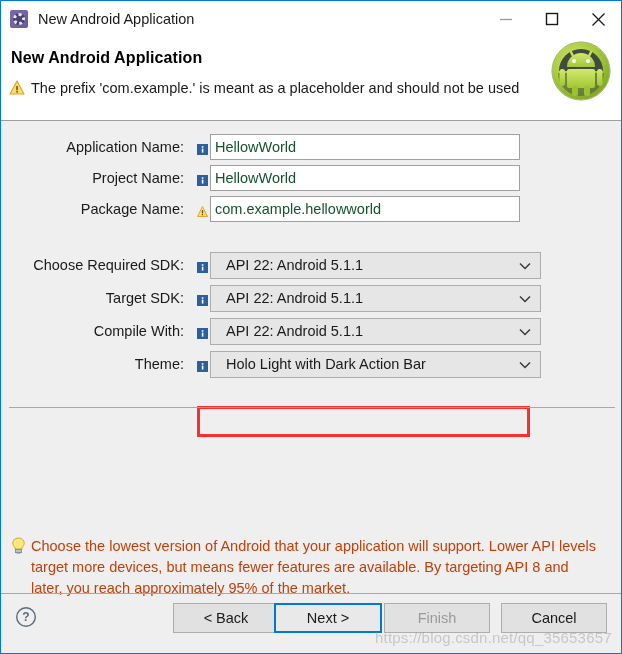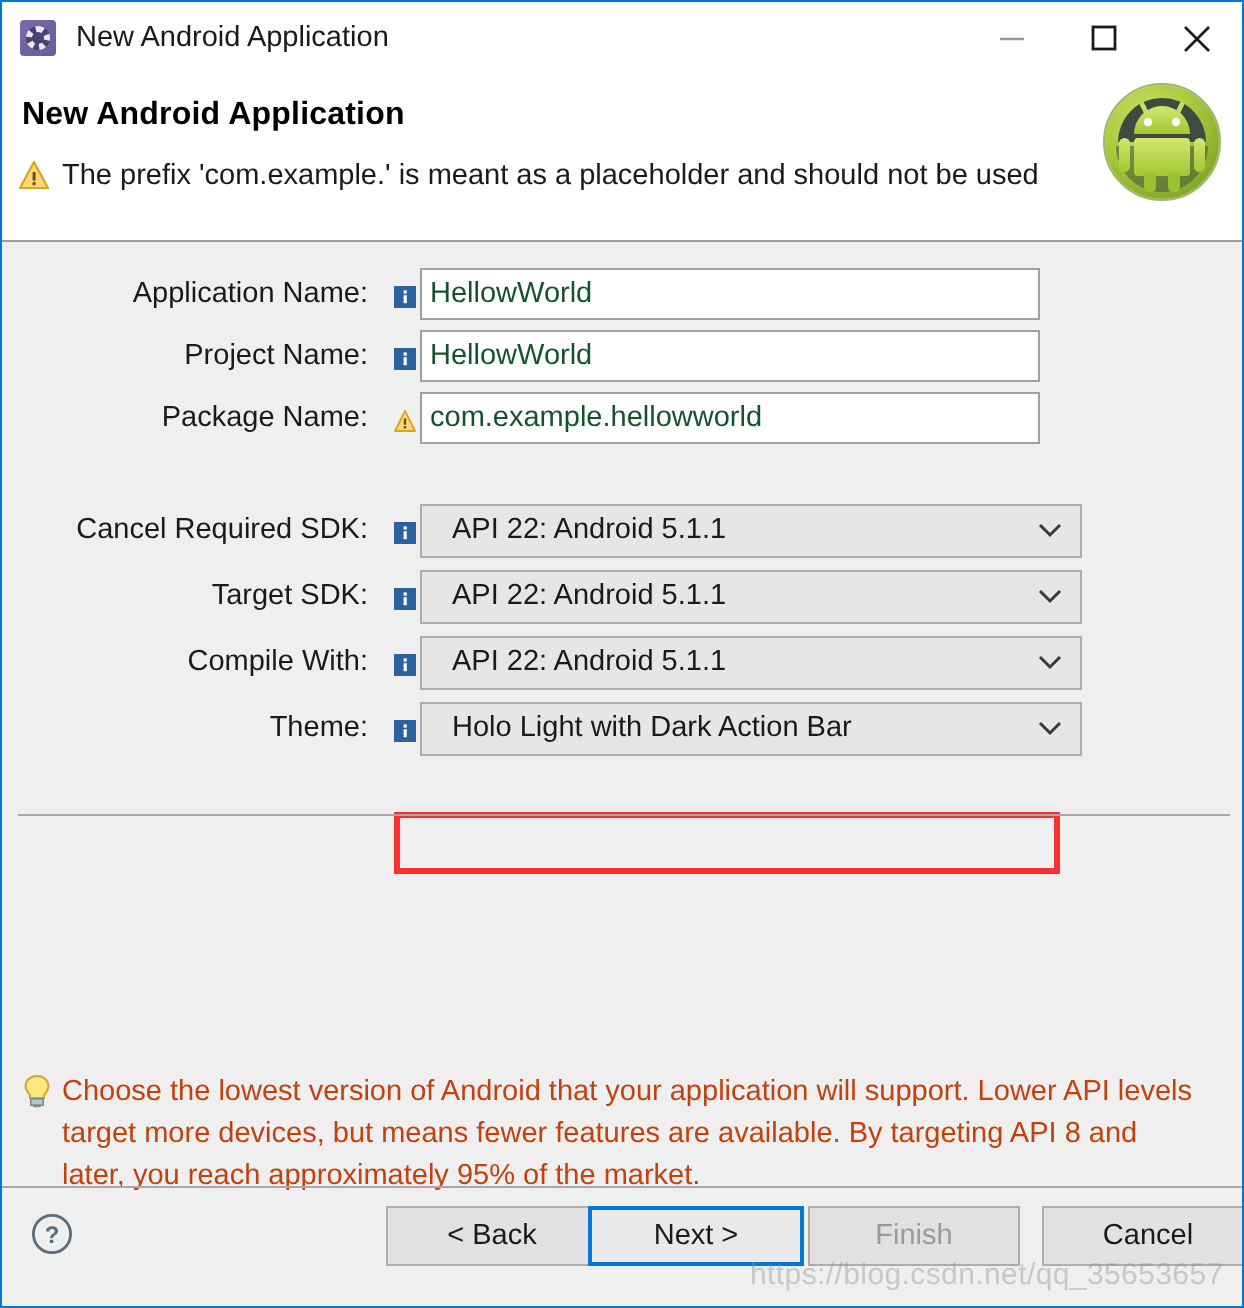--- a/index.html
+++ b/index.html
@@ -218,21 +218,20 @@
     box-sizing: border-box;
     background: #e1e1e1;
     border: 1px solid #adadad;
     font-family: "Liberation Sans", sans-serif;
     font-size: 14.5px;
     color: #1a1a1a;
     display: flex;
     align-items: center;
     justify-content: center;
     cursor: default;
-    margin-left: 20px;
   }
   .btn.back   { left: 172px; width: 106px; }
   .btn.next   { left: 273px; width: 108px; border: 2px solid #0078d7; background: #e9e9e9; }
   .btn.finish { left: 383px; width: 106px; color: #9a9a9a; background: #e1e1e1; }
   .btn.cancel { left: 500px; width: 106px; }
 
   
   .watermark {
     position: absolute;
     left: 374px; top: 628px;
@@ -352,21 +351,21 @@
         <svg width="11" height="13" viewBox="0 0 11 13">
             <path d="M5.5 1.5 L10.5 11.5 L0.5 11.5 Z" fill="#fcd975" stroke="#d9a520" stroke-width="0.9" stroke-linejoin="round"></path>
             <rect x="4.9" y="5.2" width="1.2" height="3.2" fill="#6b4e00"></rect>
             <rect x="4.9" y="9" width="1.2" height="1.2" fill="#6b4e00"></rect>
           </svg>
       </span>
       <input class="field-input" value="com.example.hellowworld" style="">
     </div>
 
     <div class="row" style="top:131px;">
-      <div class="row-label">Cancel Required SDK:</div>
+      <div class="row-label">Choose Required SDK:</div>
       <span class="label-badge">
         <svg width="11" height="13" viewBox="0 0 11 13">
             <rect x="0" y="1" width="11" height="11" fill="#2b5f9e"></rect>
             <rect x="4.8" y="3.2" width="1.6" height="1.6" fill="#ffffff"></rect>
             <rect x="4.8" y="5.6" width="1.6" height="4" fill="#ffffff"></rect>
           </svg>
       </span>
       <div class="field-select">
         <span class="sel-text">API 22: Android 5.1.1</span>
         <span class="chev">

